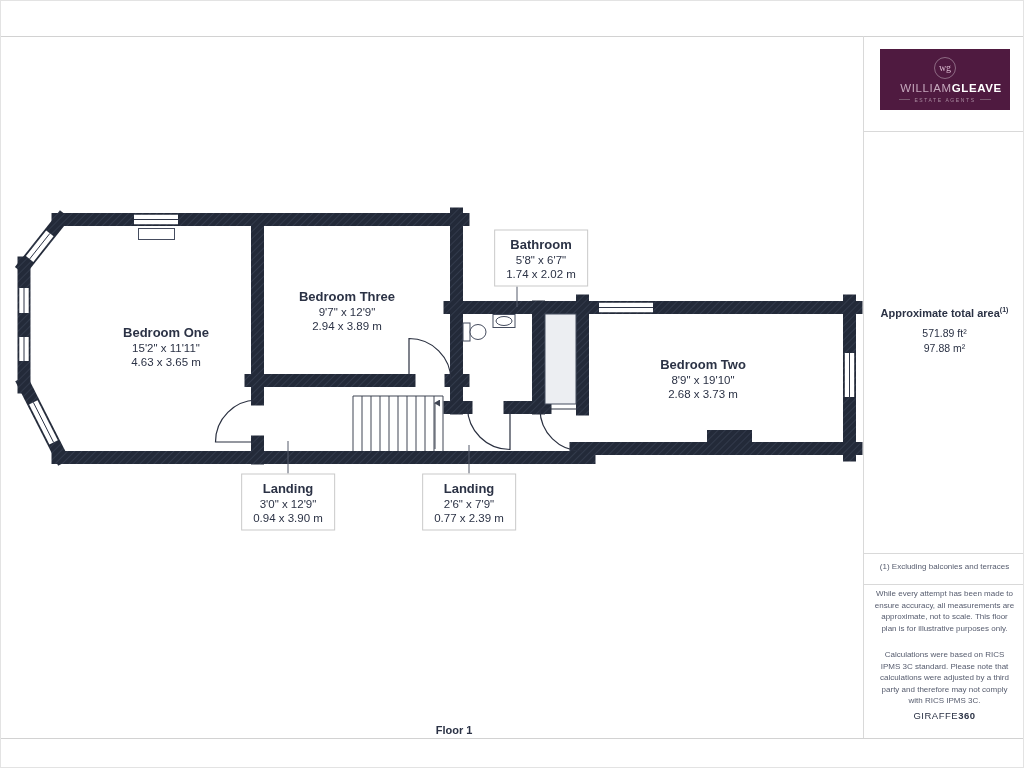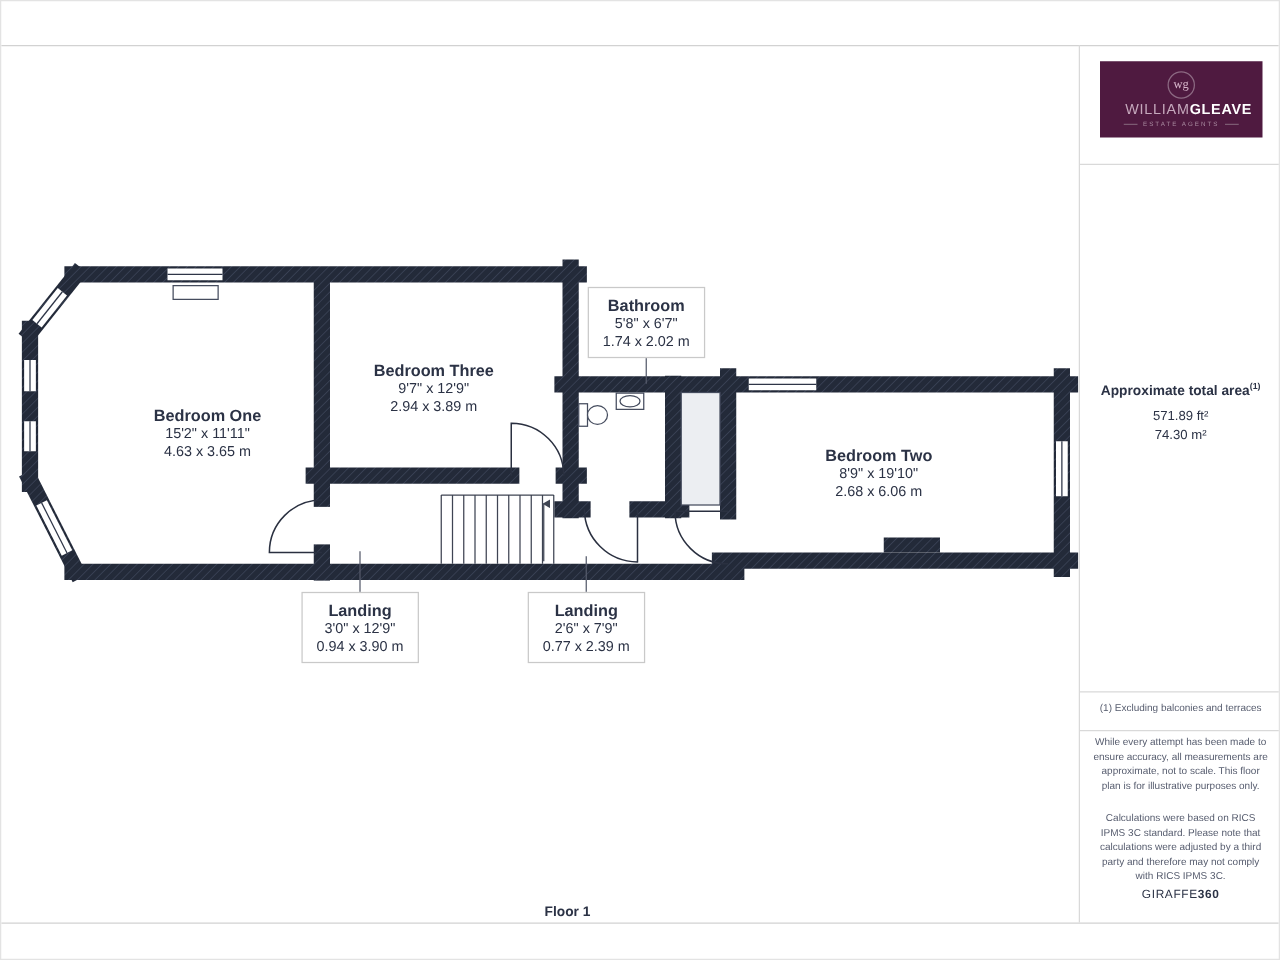--- a/index.html
+++ b/index.html
@@ -141,30 +141,30 @@
     <div class="room-dims">15'2" x 11'11"</div>
     <div class="room-dims">4.63 x 3.65 m</div>
   </div>
 
   <div class="room-label" style="left:346px;top:309px;">
     <div class="room-name">Bedroom Three</div>
     <div class="room-dims">9'7" x 12'9"</div>
     <div class="room-dims">2.94 x 3.89 m</div>
   </div>
 
-  <div class="room-label boxed" style="left:516px;top:257px;">
+  <div class="room-label boxed" style="left:540px;top:257px;">
     <div class="room-name">Bathroom</div>
     <div class="room-dims">5'8" x 6'7"</div>
     <div class="room-dims">1.74 x 2.02 m</div>
   </div>
 
   <div class="room-label" style="left:702px;top:377px;">
     <div class="room-name">Bedroom Two</div>
     <div class="room-dims">8'9" x 19'10"</div>
-    <div class="room-dims">2.68 x 6.06 m</div>
+    <div class="room-dims">2.68 x 3.73 m</div>
   </div>
 
   <div class="room-label boxed" style="left:287px;top:501px;">
     <div class="room-name">Landing</div>
     <div class="room-dims">3'0" x 12'9"</div>
     <div class="room-dims">0.94 x 3.90 m</div>
   </div>
 
   <div class="room-label boxed" style="left:468px;top:501px;">
     <div class="room-name">Landing</div>
@@ -185,21 +185,21 @@
         <span class="tl-line"></span>
       </div>
     </div>
 
     <div class="sb-divider" id="sb-div1"></div>
 
     <div id="area-block">
       <div id="area-title"><span>Approximate total area</span><sup>(1)</sup></div>
       <div id="area-vals">
         <div class="area-val">571.89 ft²</div>
-        <div class="area-val">74.30 m²</div>
+        <div class="area-val">97.88 m²</div>
       </div>
     </div>
 
     <div class="sb-divider" id="sb-div2"></div>
 
     <div id="sb-footnote">(1) Excluding balconies and terraces</div>
 
     <div class="sb-divider" id="sb-div3"></div>
 
     <div class="sb-para" id="sb-para1">While every attempt has been made to ensure accuracy, all measurements are approximate, not to scale. This floor plan is for illustrative purposes only.</div>

